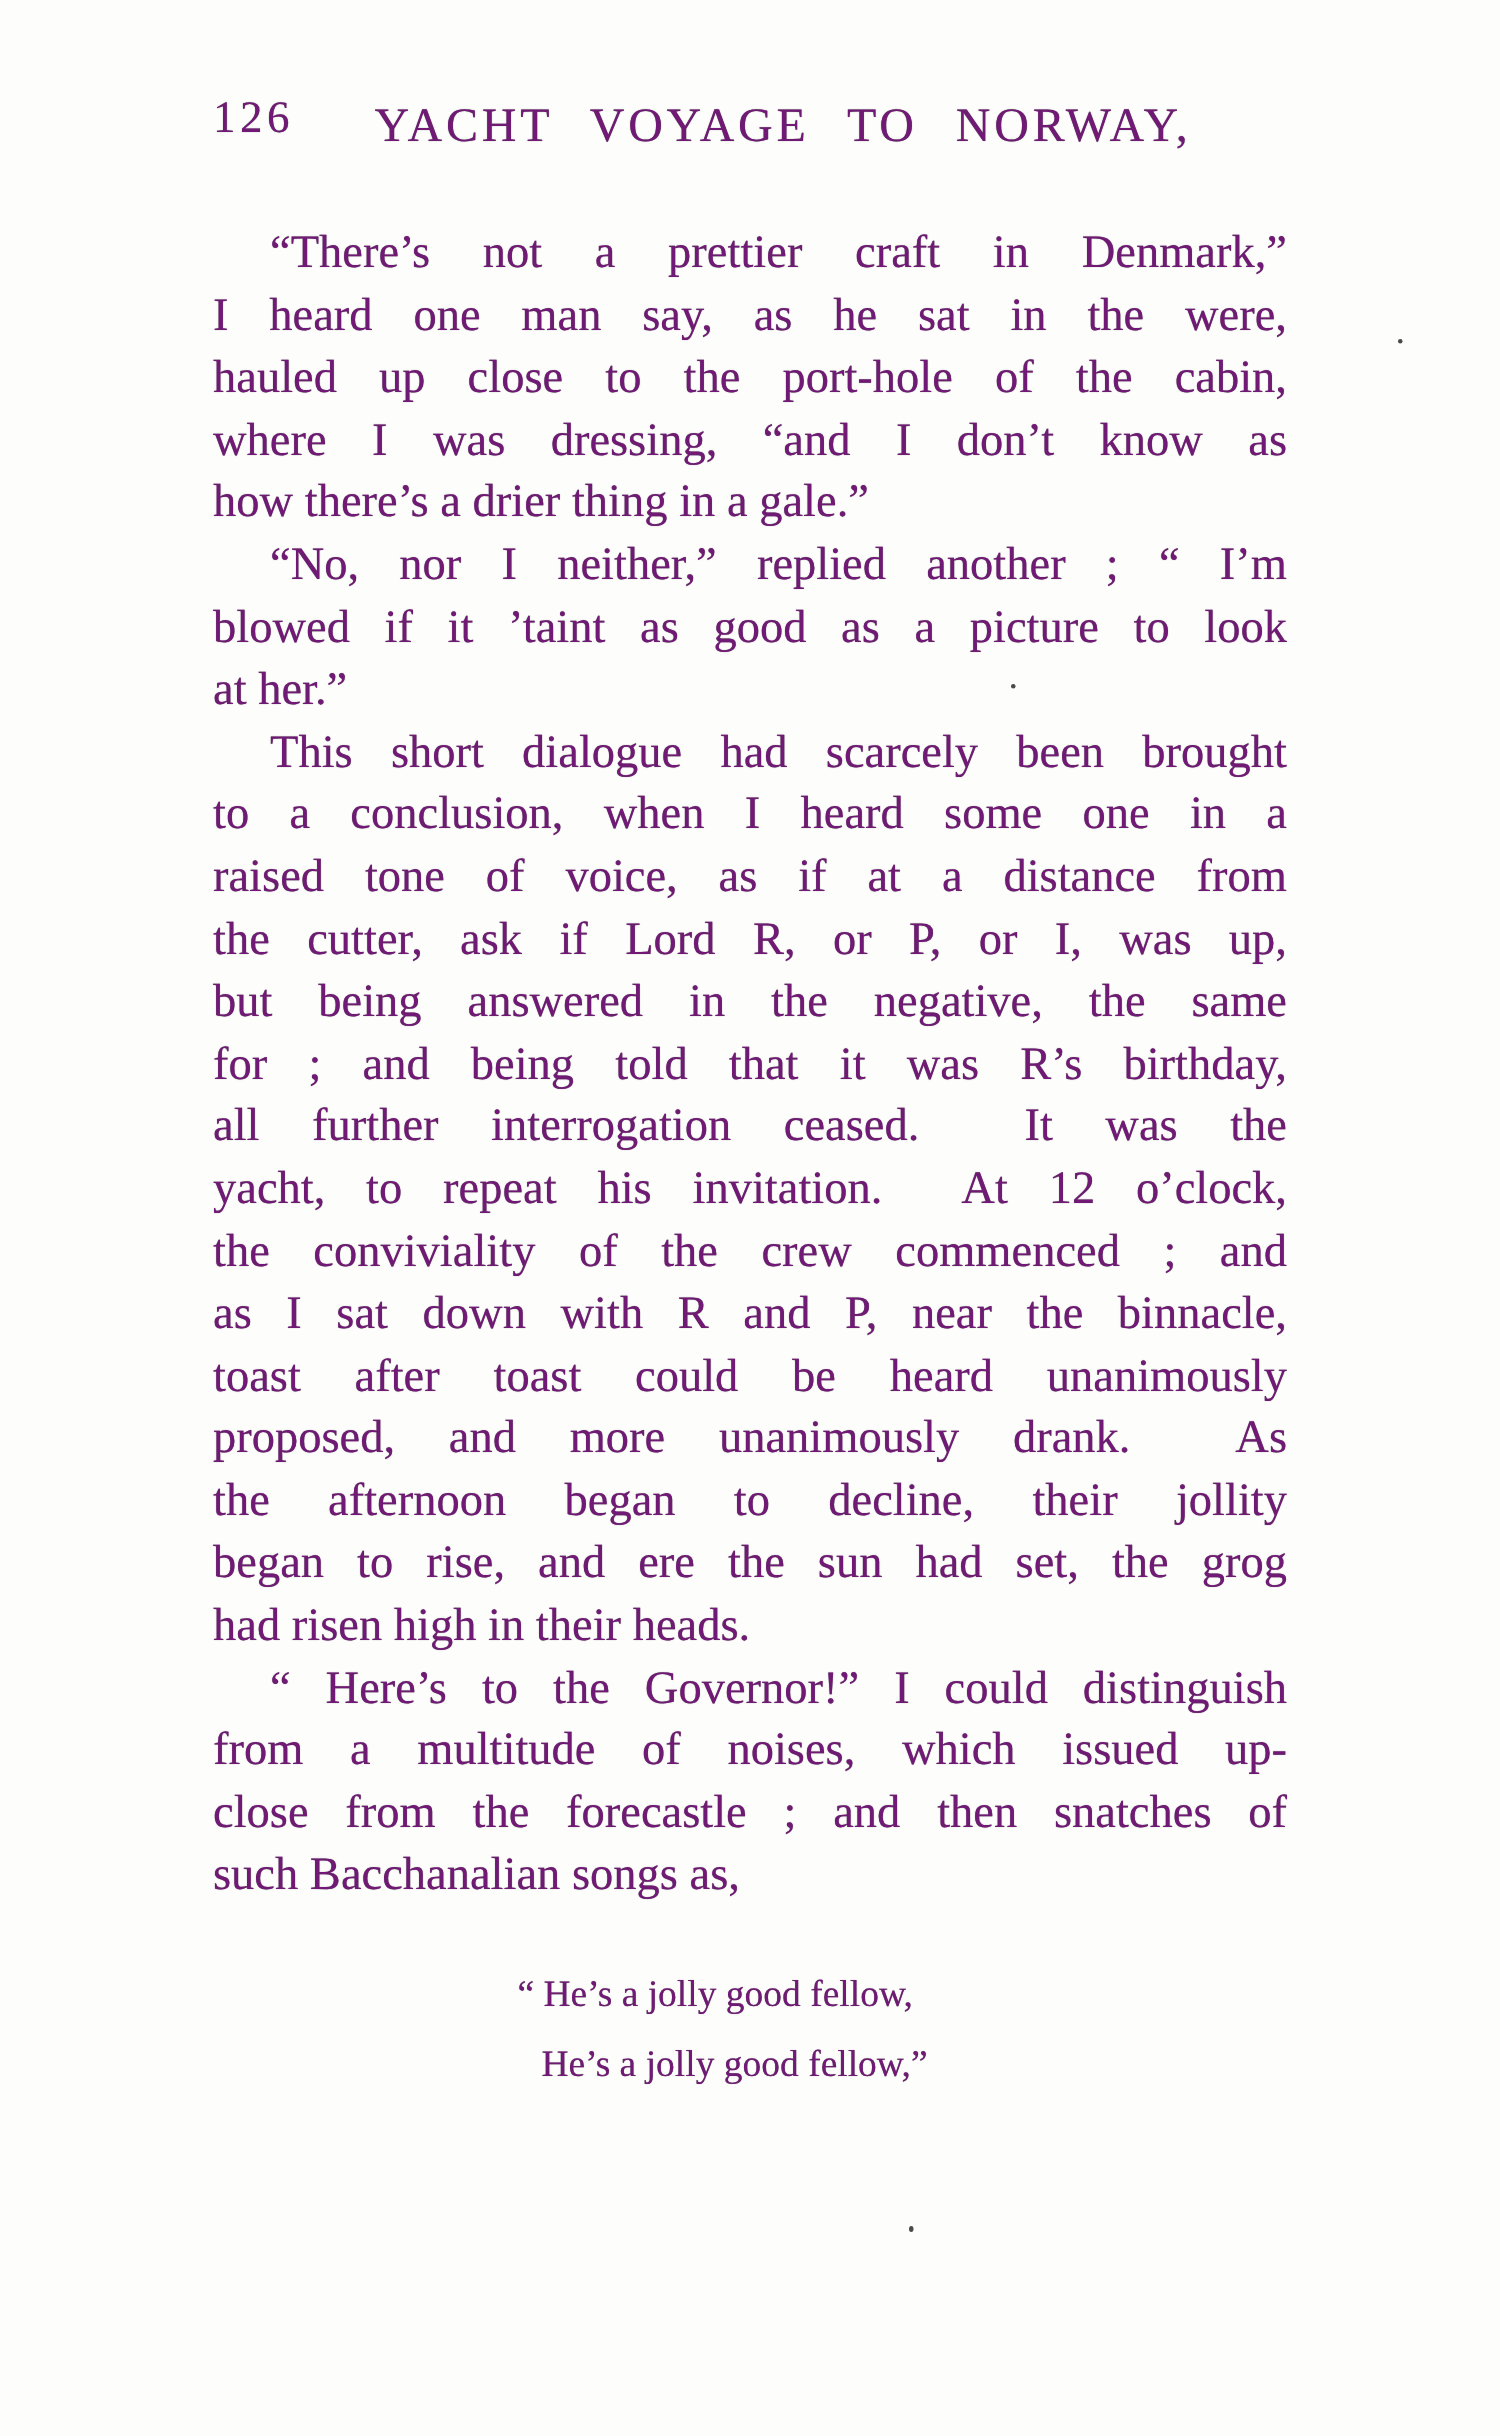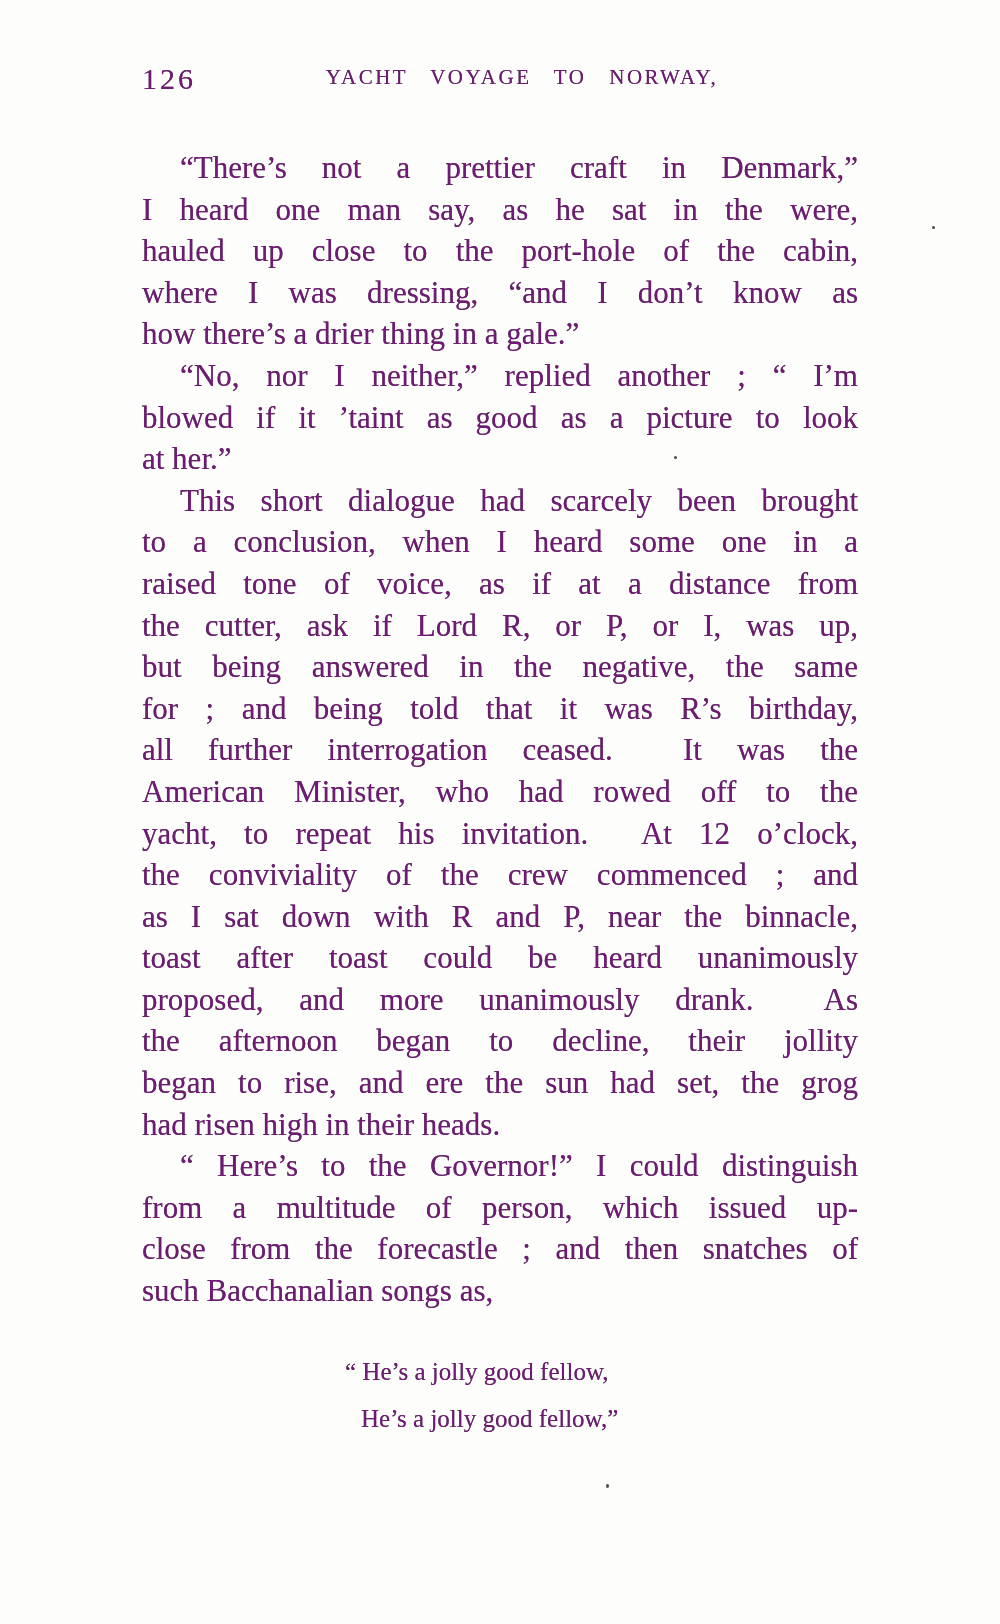--- a/index.html
+++ b/index.html
@@ -21,21 +21,21 @@
     top: 62px; left: 142px; width: 716px; height: 40px;
   }
   .folio {
     position: absolute; left: 0; top: 0;
     font-size: 30px; letter-spacing: 3px;
     text-shadow: 0 0 0.6px rgba(0,0,0,0.65);
   }
   .running-title {
     position: absolute; left: 54px; right: 10px; top: 3px;
     text-align: center;
-    font-size: 21px;
+    font-size: 32px;
     letter-spacing: 2.5px;
     word-spacing: 15px;
     text-shadow: 0 0 0.6px rgba(0,0,0,0.65);
   }
   
   .text-block {
     position: absolute;
     top: 147px; left: 142px; width: 716px;
     font-size: 31px;
     line-height: 41.6px;
@@ -95,34 +95,33 @@
     </div>
 
     <div class="para">
       <div class="line indent">This short dialogue had scarcely been brought</div>
       <div class="line">to a conclusion, when I heard some one in a</div>
       <div class="line">raised tone of voice, as if at a distance from</div>
       <div class="line">the cutter, ask if Lord R, or P, or I, was up,</div>
       <div class="line">but being answered in the negative, the same</div>
       <div class="line">for ; and being told that it was R’s birthday,</div>
       <div class="line">all further interrogation ceased.&nbsp; It was the</div>
-      <div class="line">American Minister, who had rowed off to the</div>
       <div class="line">yacht, to repeat his invitation.&nbsp; At 12 o’clock,</div>
       <div class="line">the conviviality of the crew commenced ; and</div>
       <div class="line">as I sat down with R and P, near the binnacle,</div>
       <div class="line">toast after toast could be heard unanimously</div>
       <div class="line">proposed, and more unanimously drank.&nbsp; As</div>
       <div class="line">the afternoon began to decline, their jollity</div>
       <div class="line">began to rise, and ere the sun had set, the grog</div>
       <div class="line last">had risen high in their heads.</div>
     </div>
 
     <div class="para">
       <div class="line indent">“ Here’s to the Governor!” I could distinguish</div>
-      <div class="line">from a multitude of person, which issued up-</div>
+      <div class="line">from a multitude of noises, which issued up-</div>
       <div class="line">close from the forecastle ; and then snatches of</div>
       <div class="line last">such Bacchanalian songs as,</div>
     </div>
 
     <div class="verse">
       <div class="verse-line-1">“ He’s a jolly good fellow,</div>
       <div class="verse-line-2">He’s a jolly good fellow,”</div>
     </div>
 
   </main>

